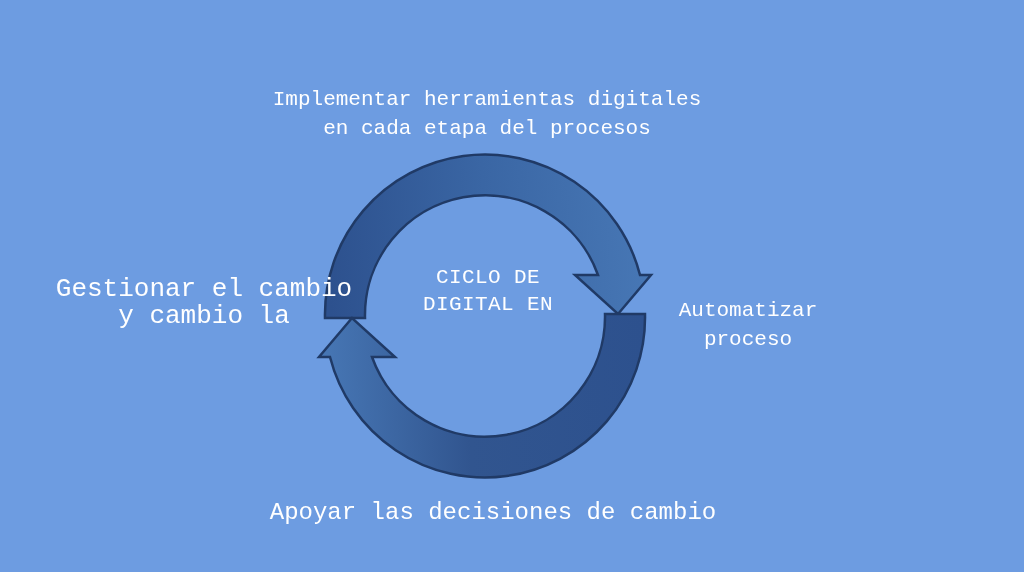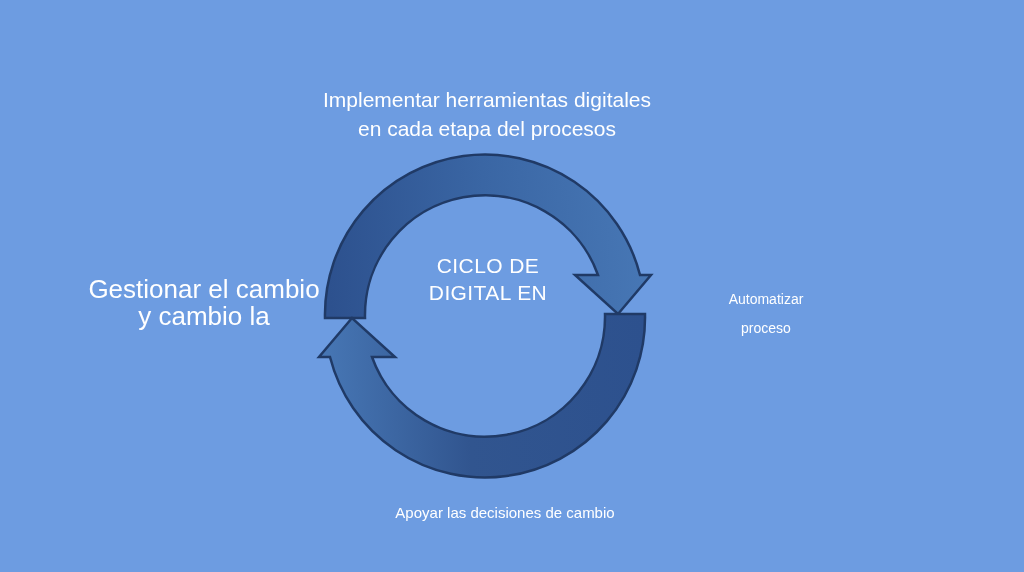--- a/index.html
+++ b/index.html
@@ -1,45 +1,45 @@
 <!DOCTYPE html>
 <html><head>
 <meta charset="utf-8">
 <style>
   html, body { margin: 0; padding: 0; }
   .canvas {
     position: relative;
     width: 1024px;
     height: 572px;
     overflow: hidden;
-    font-family: Liberation Sans, sans-serif;
+    font-family: Liberation Mono, monospace;
   }
   .arrows-svg {
     position: absolute;
     left: 0; top: 0;
     width: 1024px; height: 572px;
   }
   .labels-layer {
     position: absolute;
     left: 0; top: 0;
     width: 100%; height: 100%;
   }
   .lbl {
     position: absolute;
     transform: translateX(-50%);
     text-align: center;
     white-space: nowrap;
     font-weight: 400;
   }
   .lbl .ln { display: block; }
   .top-label    { left: 487px; top: 85px;  font-size: 21px; line-height: 29px; }
-  .center-label { left: 488px; top: 252px; font-size: 21px; line-height: 27px; letter-spacing: 0.4px; }
-  .right-label  { left: 748px; top: 285px; font-size: 14px; line-height: 29px; margin-left: 18px; }
+  .center-label { left: 488px; top: 264px; font-size: 21px; line-height: 27px; letter-spacing: 0.4px; }
+  .right-label  { left: 748px; top: 296px; font-size: 21px; line-height: 29px; }
   .left-label   { left: 204px; top: 276px; font-size: 26px; line-height: 27px; }
-  .bottom-label { left: 505px; top: 499px; font-size: 15px; line-height: 27px; }
+  .bottom-label { left: 493px; top: 499px; font-size: 24px; line-height: 27px; }
 </style>
 </head>
 <body>
 
 <div class="canvas" style="background-color: rgb(109, 156, 225);">
 
   <svg class="arrows-svg" viewBox="0 0 1024 572">
     <defs>
       <linearGradient id="gradTop" gradientUnits="userSpaceOnUse" x1="330" y1="300" x2="650" y2="278">
         <stop offset="0" stop-color="#2D518E"></stop>

